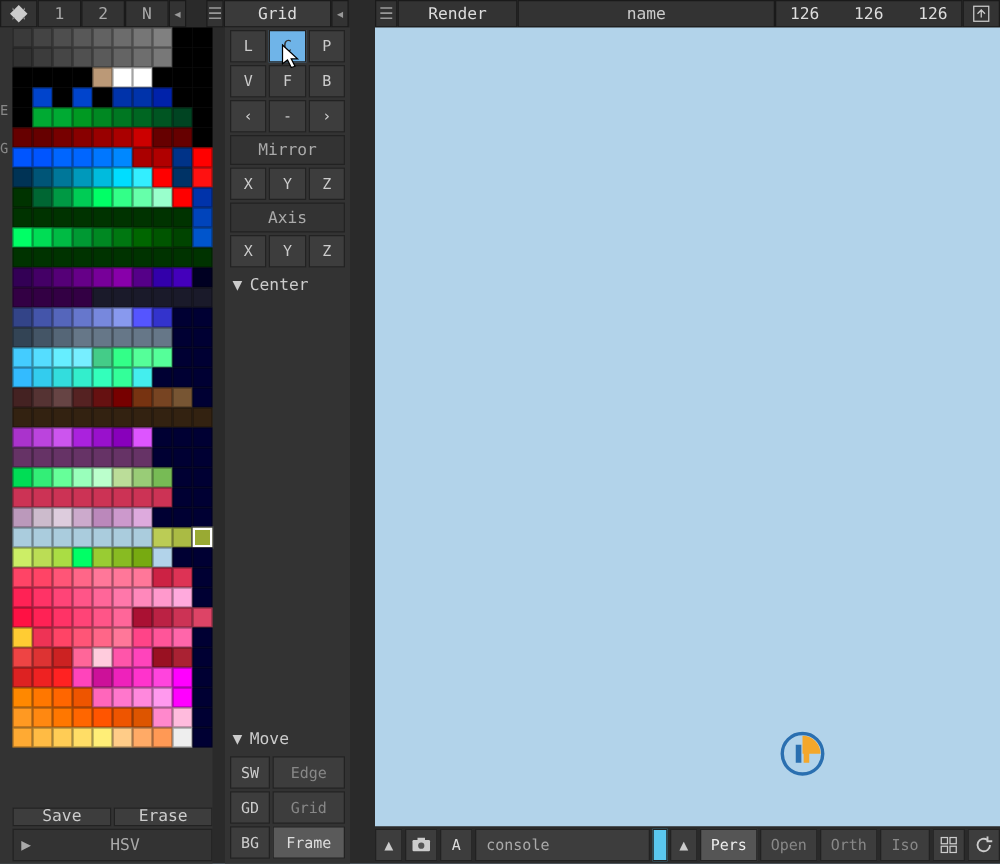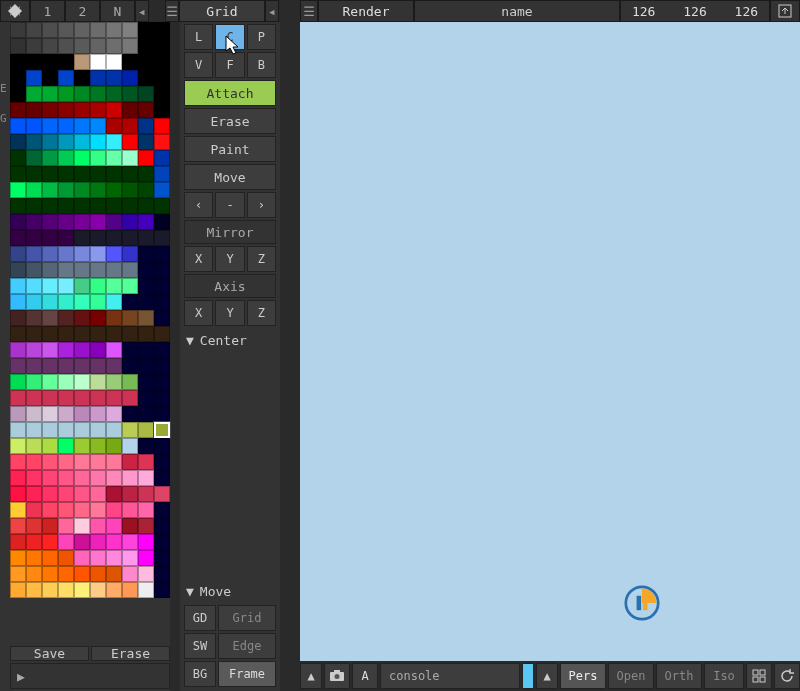--- a/index.html
+++ b/index.html
@@ -437,39 +437,34 @@
       <div class="swatch" style="background: rgb(255, 153, 85);"></div>
       <div class="swatch" style="background: rgb(238, 238, 238);"></div>
       <div class="swatch" style="background: rgb(0, 0, 51);"></div>
     </div>
   <div class="pal-btns">
     <div>Save</div>
     <div>Erase</div>
   </div>
   <div class="hsv-row">
     <div class="arrow">▶</div>
+    <div class="label">HSV</div>
   </div>
 </div>
 
 <div class="brush-panel">
   <div class="btn-row3" id="brush-row1">
       <div>L</div>
       <div class="active">C</div>
       <div>P</div>
     </div>
   <div class="btn-row3" id="brush-row2">
       <div>V</div>
       <div>F</div>
       <div>B</div>
-    </div>
-  <div id="brush-actions">
-      <div class="big-btn active">Attach</div>
-      <div class="big-btn">Erase</div>
-      <div class="big-btn">Paint</div>
-      <div class="big-btn">Move</div>
     </div>
   <div class="btn-row3" id="brush-nav">
       <div>‹</div>
       <div>-</div>
       <div>›</div>
     </div>
   <div class="section-label">Mirror</div>
   <div class="btn-row3" id="mirror-axes">
       <div>X</div>
       <div>Y</div>
@@ -486,26 +481,26 @@
       <span>Center</span>
     </div>
 
   <div class="view-section">
     <div class="section-head">
         <span class="tri">▼</span>
         <span>Move</span>
       </div>
     <div id="view-rows">
         <div class="view-row">
+          <div class="c1">SW</div>
+          <div class="c2">Edge</div>
+        </div>
+        <div class="view-row">
           <div class="c1">GD</div>
           <div class="c2">Grid</div>
-        </div>
-        <div class="view-row">
-          <div class="c1">SW</div>
-          <div class="c2">Edge</div>
         </div>
         <div class="view-row">
           <div class="c1">BG</div>
           <div class="c2 active">Frame</div>
         </div>
       </div>
   </div>
 </div>
 
 <div class="render-top">

